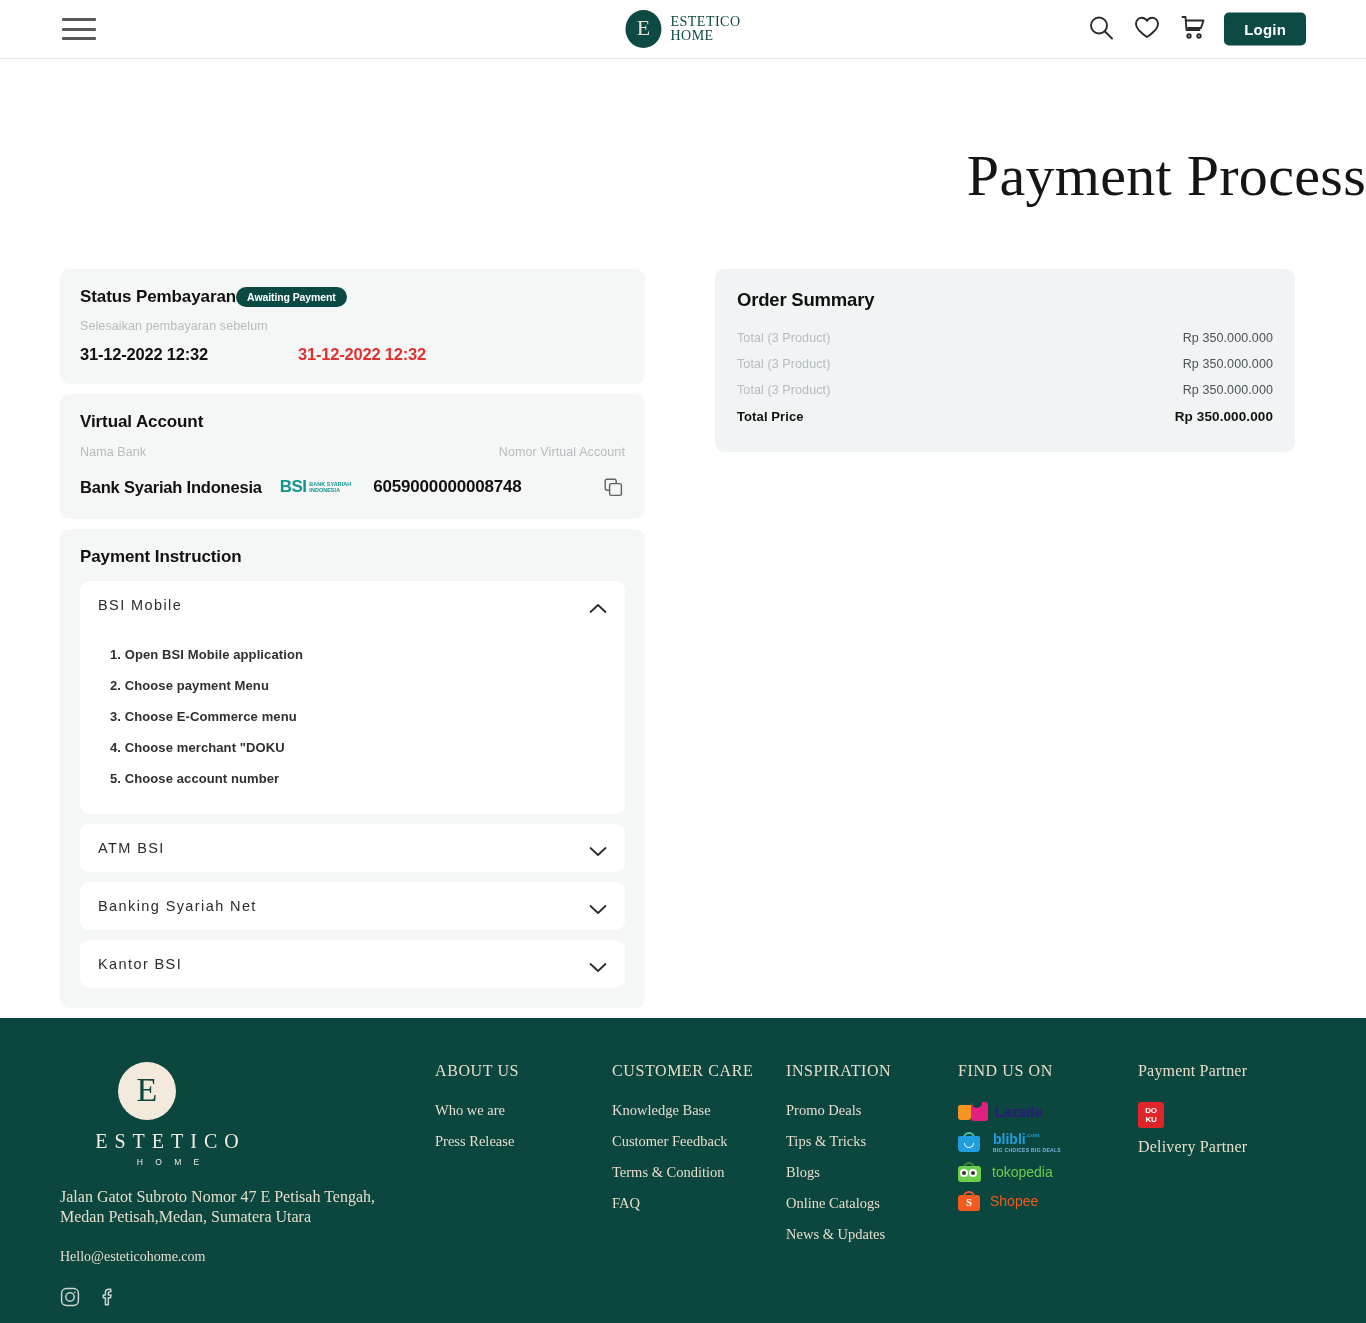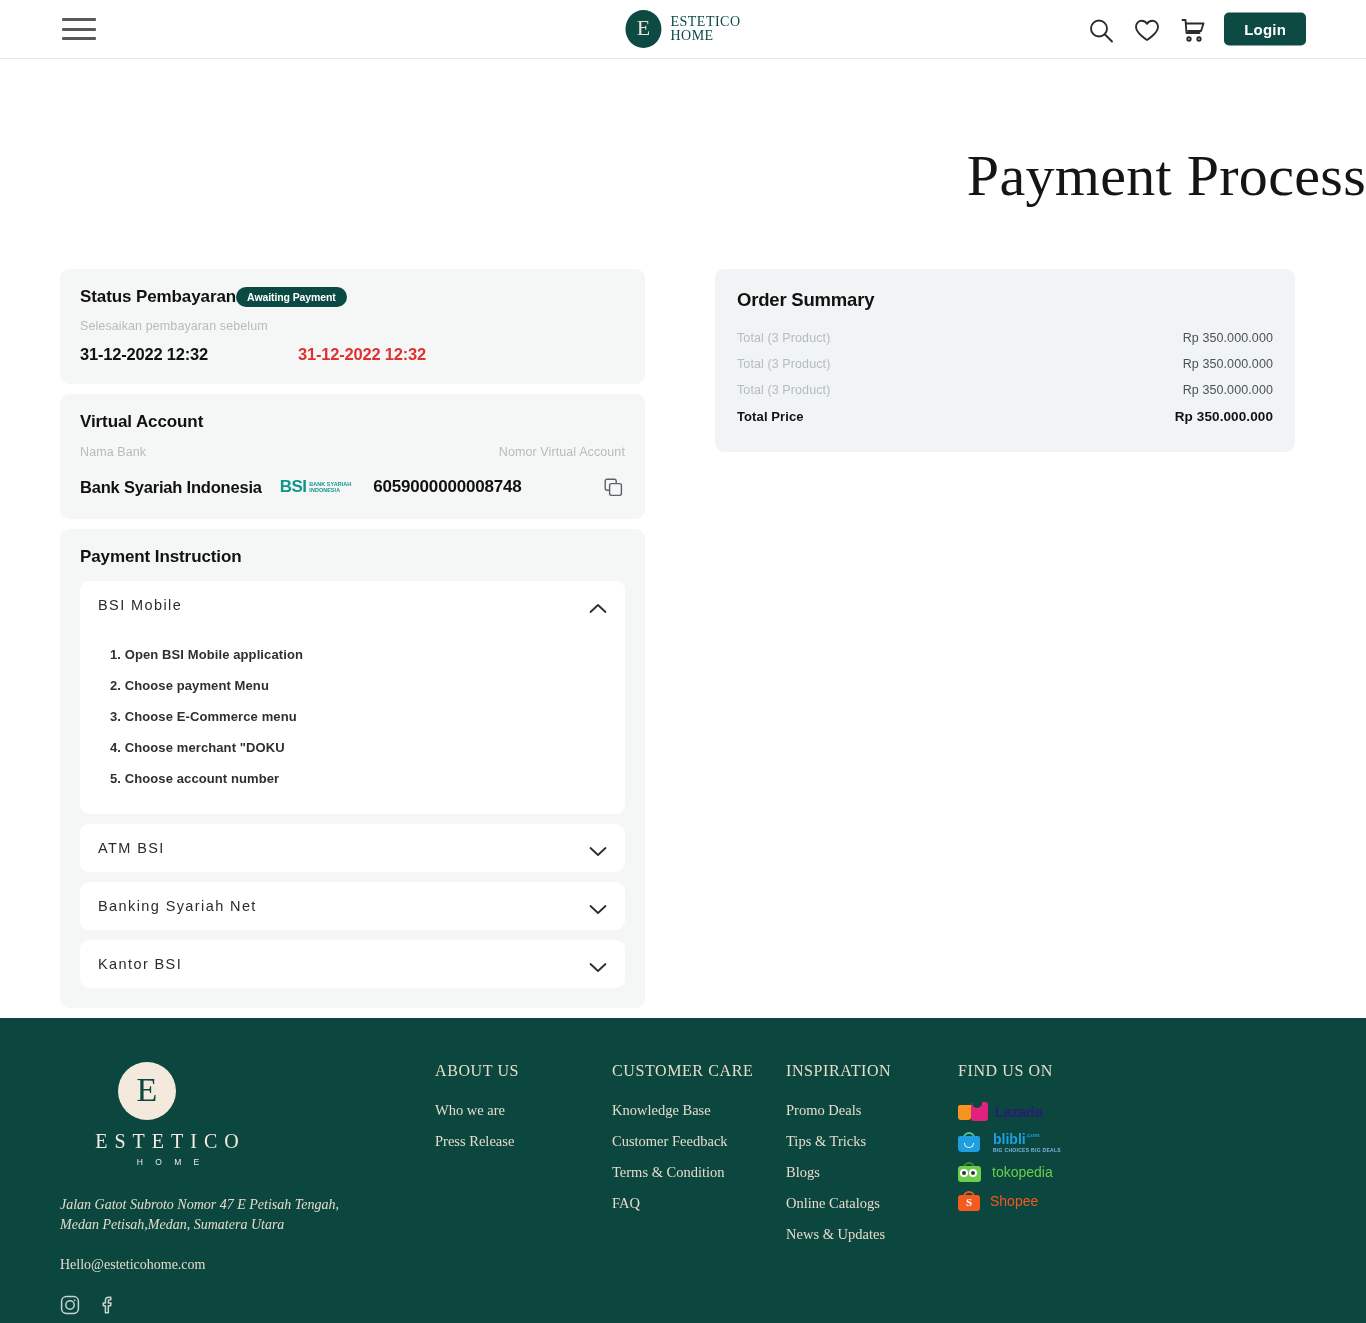--- a/index.html
+++ b/index.html
@@ -38,21 +38,21 @@
     padding-bottom: 2px;
   }
   .brand-txt {
     font-family: "Liberation Serif", serif;
     color: #0d4a44; font-size: 14px; line-height: 14px; letter-spacing: .5px;
   }
   .brand-txt span { display: block; }
 
   .header-actions {
     position: absolute; right: 60px; top: 50%; transform: translateY(-50%);
-    display: flex; align-items: flex-end; gap: 16px;
+    display: flex; align-items: flex-start; gap: 16px;
   }
   .icon-btn { width: 30px; height: 30px; display: flex; align-items: center; justify-content: center; cursor: pointer; }
   .icon-btn svg { stroke: #2b2b2b; fill: none; stroke-width: 1.9; }
   .login-btn {
     background: #0d4a44; color: #fff; border: none; border-radius: 5px;
     padding: 8px 20px; font-size: 15px; font-weight: 700; cursor: pointer;
     font-family: "Liberation Sans", sans-serif; letter-spacing: .2px;
   }
 
   
@@ -160,22 +160,22 @@
   .f-wordmark {
     margin-top: 10px; text-align: center; width: 175px; margin-left: 20px;
     font-family: "Liberation Serif", serif; color: #f3ece0;
     font-size: 20px; letter-spacing: 7px; padding-left: 6px;
   }
   .f-sub {
     text-align: center; width: 175px; margin-left: 20px; color: #f3ece0;
     font-size: 8.5px; letter-spacing: 5px; margin-top: 4px; padding-left: 6px;
   }
   .f-addr {
-    margin-top: 28px; font-family: "Liberation Serif", serif;
-    font-size: 14px; line-height: 20px; color: #e6dccb; font-style: italic;
+    margin-top: 20px; font-family: "Liberation Serif", serif;
+    font-size: 16px; line-height: 20px; color: #e6dccb;
   }
   .f-mail { margin-top: 22px; font-family: "Liberation Serif", serif; font-size: 14px; color: #e6dccb; }
   .f-social { margin-top: 22px; display: flex; gap: 18px; }
   .f-social .s { width: 20px; height: 20px; cursor: pointer; }
   .f-social svg { stroke: #c9d3cf; fill: none; stroke-width: 1.5; }
 
   .f-col { flex: 0 0 auto; }
   .f-col.about { width: 177px; }
   .f-col.care { width: 174px; }
   .f-col.insp { width: 172px; }
@@ -489,14 +489,22 @@
     <div class="mk">
       <div class="sp-icon">
         <div class="sp-handle"></div>
         <div class="sp-bag"></div>
         <div class="sp-s">S</div>
       </div>
       <div class="mk-txt" style="color:#f4591f;font-weight:400">Shopee</div>
     </div>
   </div>
 
+  <div class="f-col pay">
+    <div class="f-head normalcase">Payment Partner</div>
+    <div class="doku">
+      <div>DO</div>
+      <div>KU</div>
+    </div>
+    <div class="f-head normalcase delivery-head">Delivery Partner</div>
+  </div>
 
 </div>
 
 </body></html>

